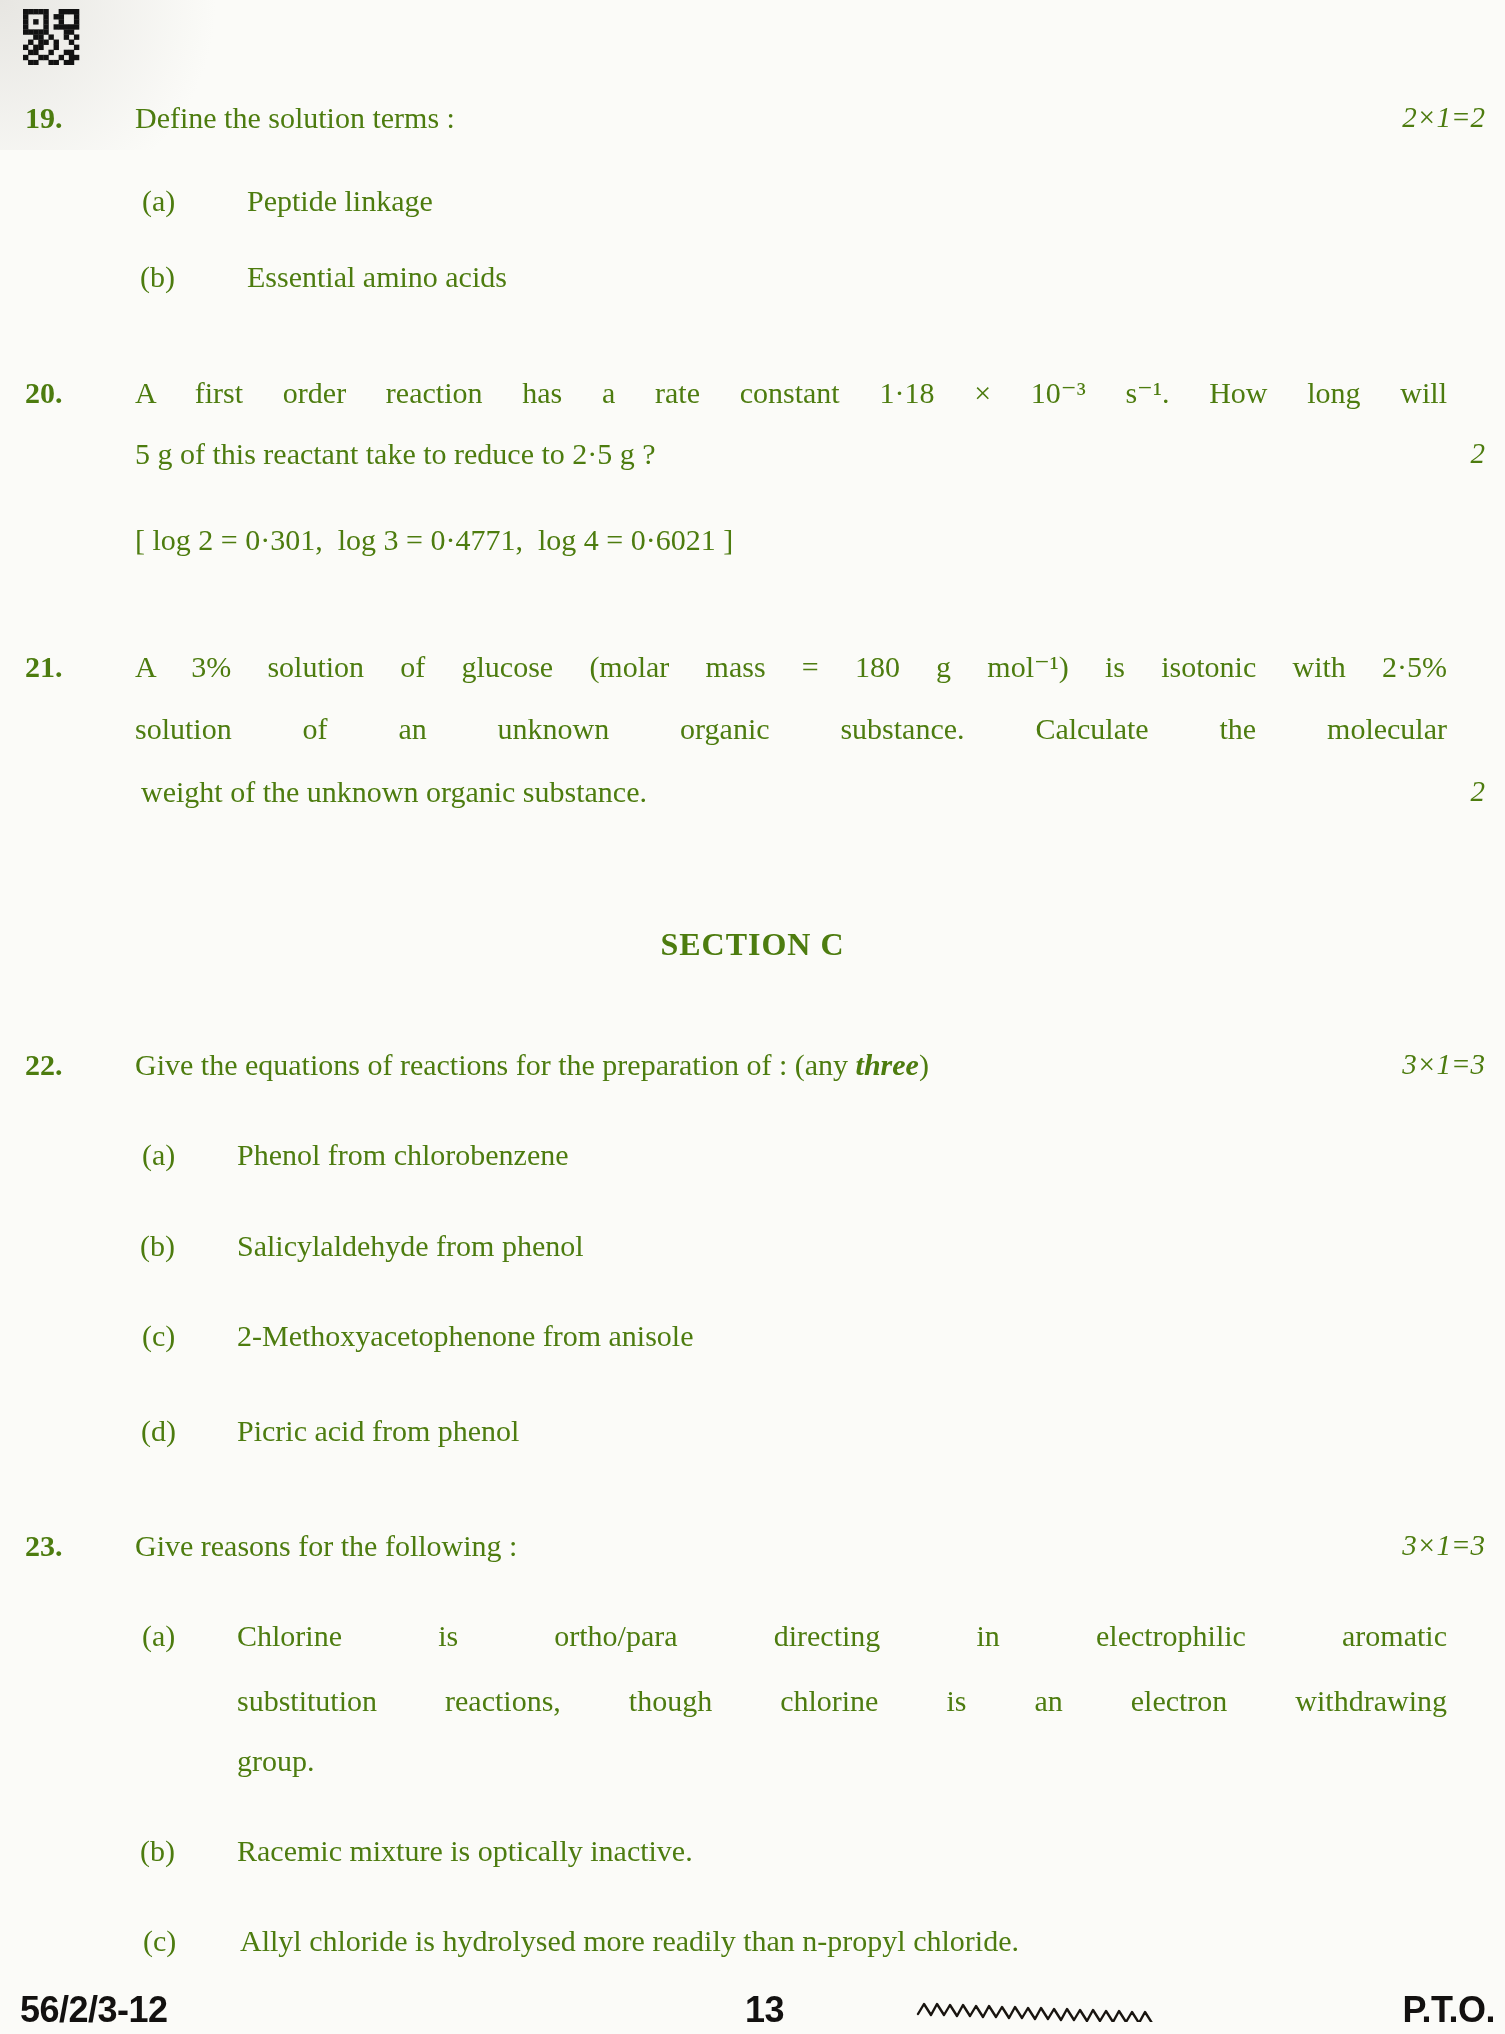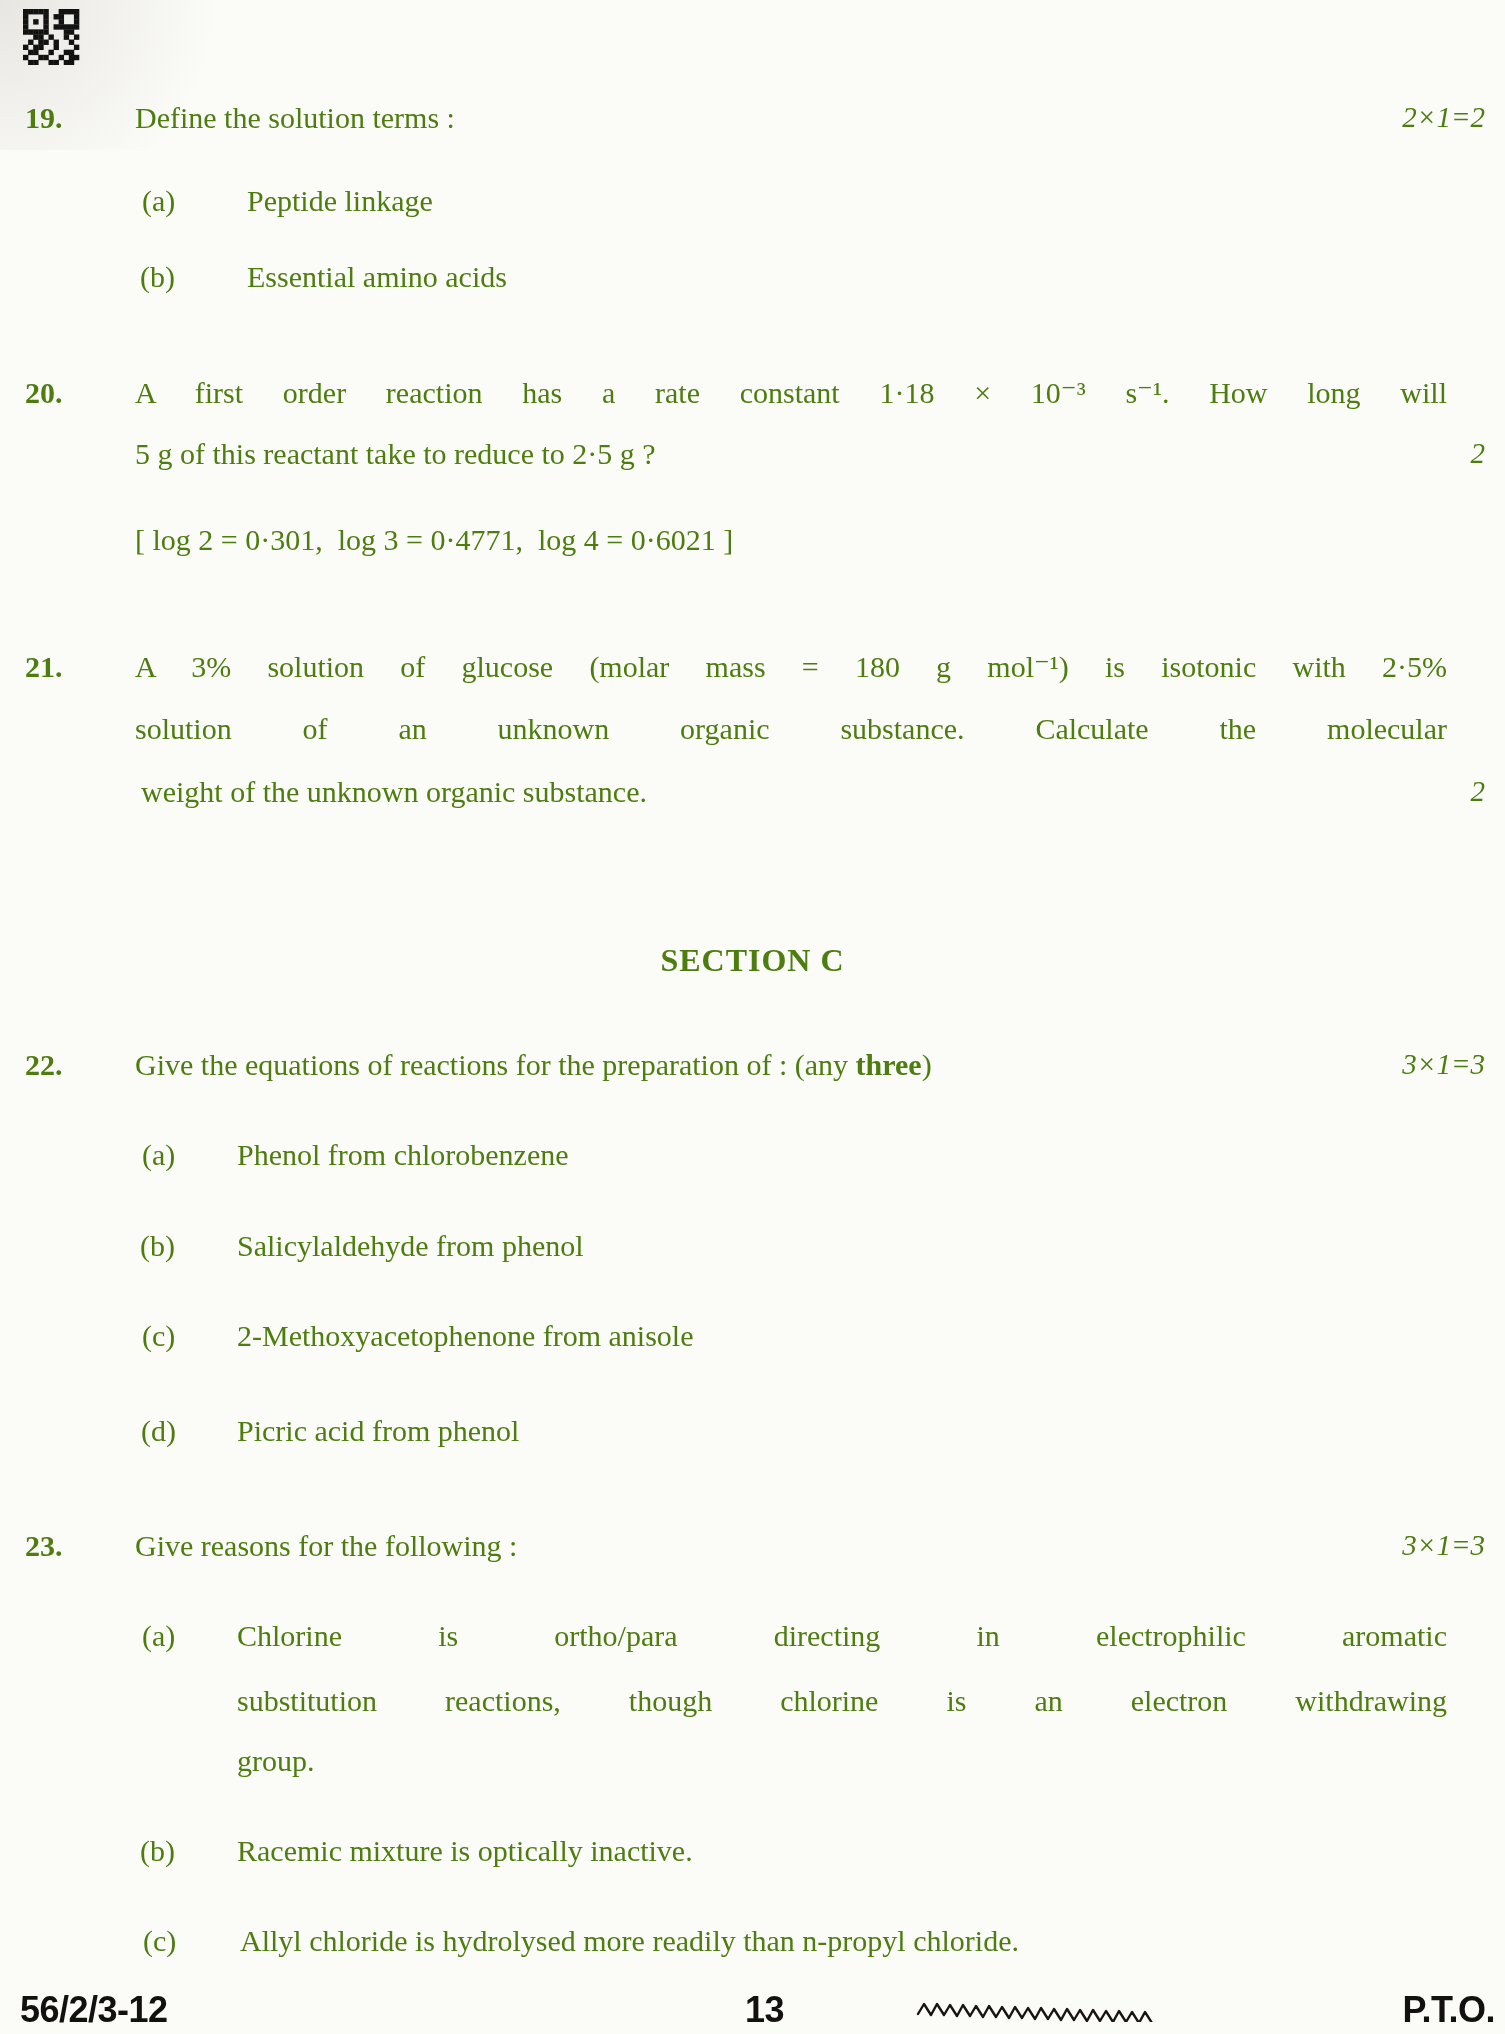--- a/index.html
+++ b/index.html
@@ -14,26 +14,26 @@
     pointer-events:none;
   }
   .ln{
     position:absolute;
     font-size:30px;line-height:1.22;color:#4d7c0f;
     white-space:pre;
   }
   .bold{font-weight:bold;}
   .marks{font-style:italic;font-size:29px;right:20px;}
   .just{white-space:normal;text-align:justify;text-align-last:justify;}
-  .center{left:0;width:100%;text-align:center;letter-spacing:1px;margin-top:16px;}
+  .center{left:0;width:100%;text-align:center;letter-spacing:1px;}
   .sans{
     font-family:"Liberation Sans","DejaVu Sans",sans-serif;
     font-weight:bold;font-size:36px;color:#131110;letter-spacing:-0.5px;
   }
-  .em-bi{font-weight:bold;}
+  .em-bi{font-weight:bold;font-style:italic;}
   .qr{position:absolute;left:22px;top:9px;width:58px;height:56px;fill:#121212;}
   .squiggle{position:absolute;left:916px;top:1998px;width:336px;height:24px;}
   .squiggle path{fill:none;stroke:#18140f;stroke-width:2.4;stroke-linejoin:round;stroke-linecap:round;}
 </style>
 </head>
 <body>
 
 <div class="corner-shade"></div>
 
 <svg class="qr" viewBox="0 0 11 11">

